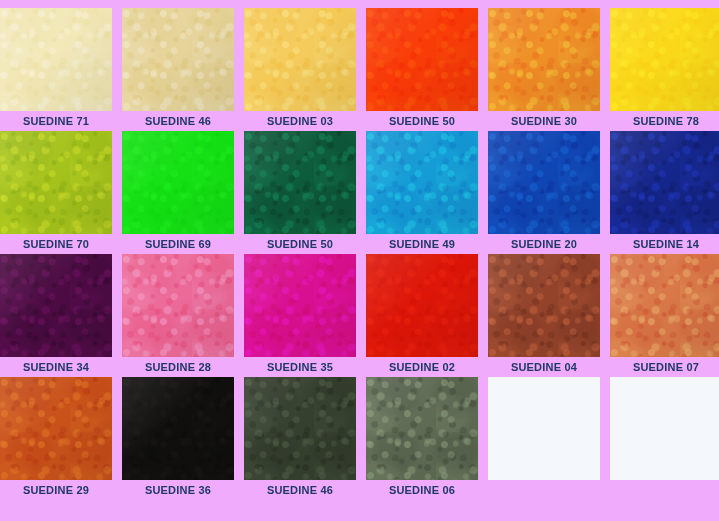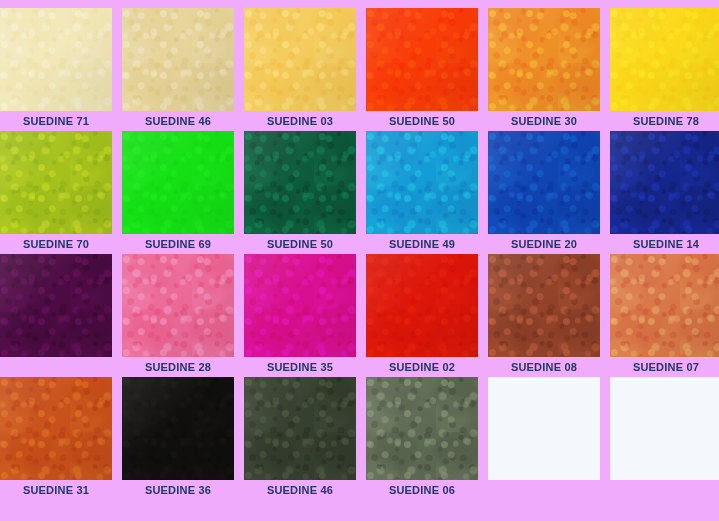--- a/index.html
+++ b/index.html
@@ -186,20 +186,21 @@
         </div>
         <div class="swatch-label">SUEDINE 14</div>
       </div>
     </div>
     <div class="swatch-row">
       <div class="swatch-cell">
         <div class="swatch-chip" style="background-color: rgb(76, 11, 67);">
           <div class="texture"></div>
           <div class="sheen"></div>
         </div>
+        <div class="swatch-label">SUEDINE 34</div>
       </div>
       <div class="swatch-cell">
         <div class="swatch-chip" style="background-color: rgb(236, 106, 152);">
           <div class="texture"></div>
           <div class="sheen"></div>
         </div>
         <div class="swatch-label">SUEDINE 28</div>
       </div>
       <div class="swatch-cell">
         <div class="swatch-chip" style="background-color: rgb(217, 15, 145);">
@@ -213,37 +214,37 @@
           <div class="texture"></div>
           <div class="sheen"></div>
         </div>
         <div class="swatch-label">SUEDINE 02</div>
       </div>
       <div class="swatch-cell">
         <div class="swatch-chip" style="background-color: rgb(147, 67, 42);">
           <div class="texture"></div>
           <div class="sheen"></div>
         </div>
-        <div class="swatch-label">SUEDINE 08</div>
+        <div class="swatch-label">SUEDINE 04</div>
       </div>
       <div class="swatch-cell">
         <div class="swatch-chip" style="background-color: rgb(217, 120, 72);">
           <div class="texture"></div>
           <div class="sheen"></div>
         </div>
         <div class="swatch-label">SUEDINE 07</div>
       </div>
     </div>
     <div class="swatch-row">
       <div class="swatch-cell">
         <div class="swatch-chip" style="background-color: rgb(201, 82, 26);">
           <div class="texture"></div>
           <div class="sheen"></div>
         </div>
-        <div class="swatch-label">SUEDINE 31</div>
+        <div class="swatch-label">SUEDINE 29</div>
       </div>
       <div class="swatch-cell">
         <div class="swatch-chip" style="background-color: rgb(16, 15, 13);">
           <div class="texture"></div>
           <div class="sheen"></div>
         </div>
         <div class="swatch-label">SUEDINE 36</div>
       </div>
       <div class="swatch-cell">
         <div class="swatch-chip" style="background-color: rgb(54, 64, 47);">

